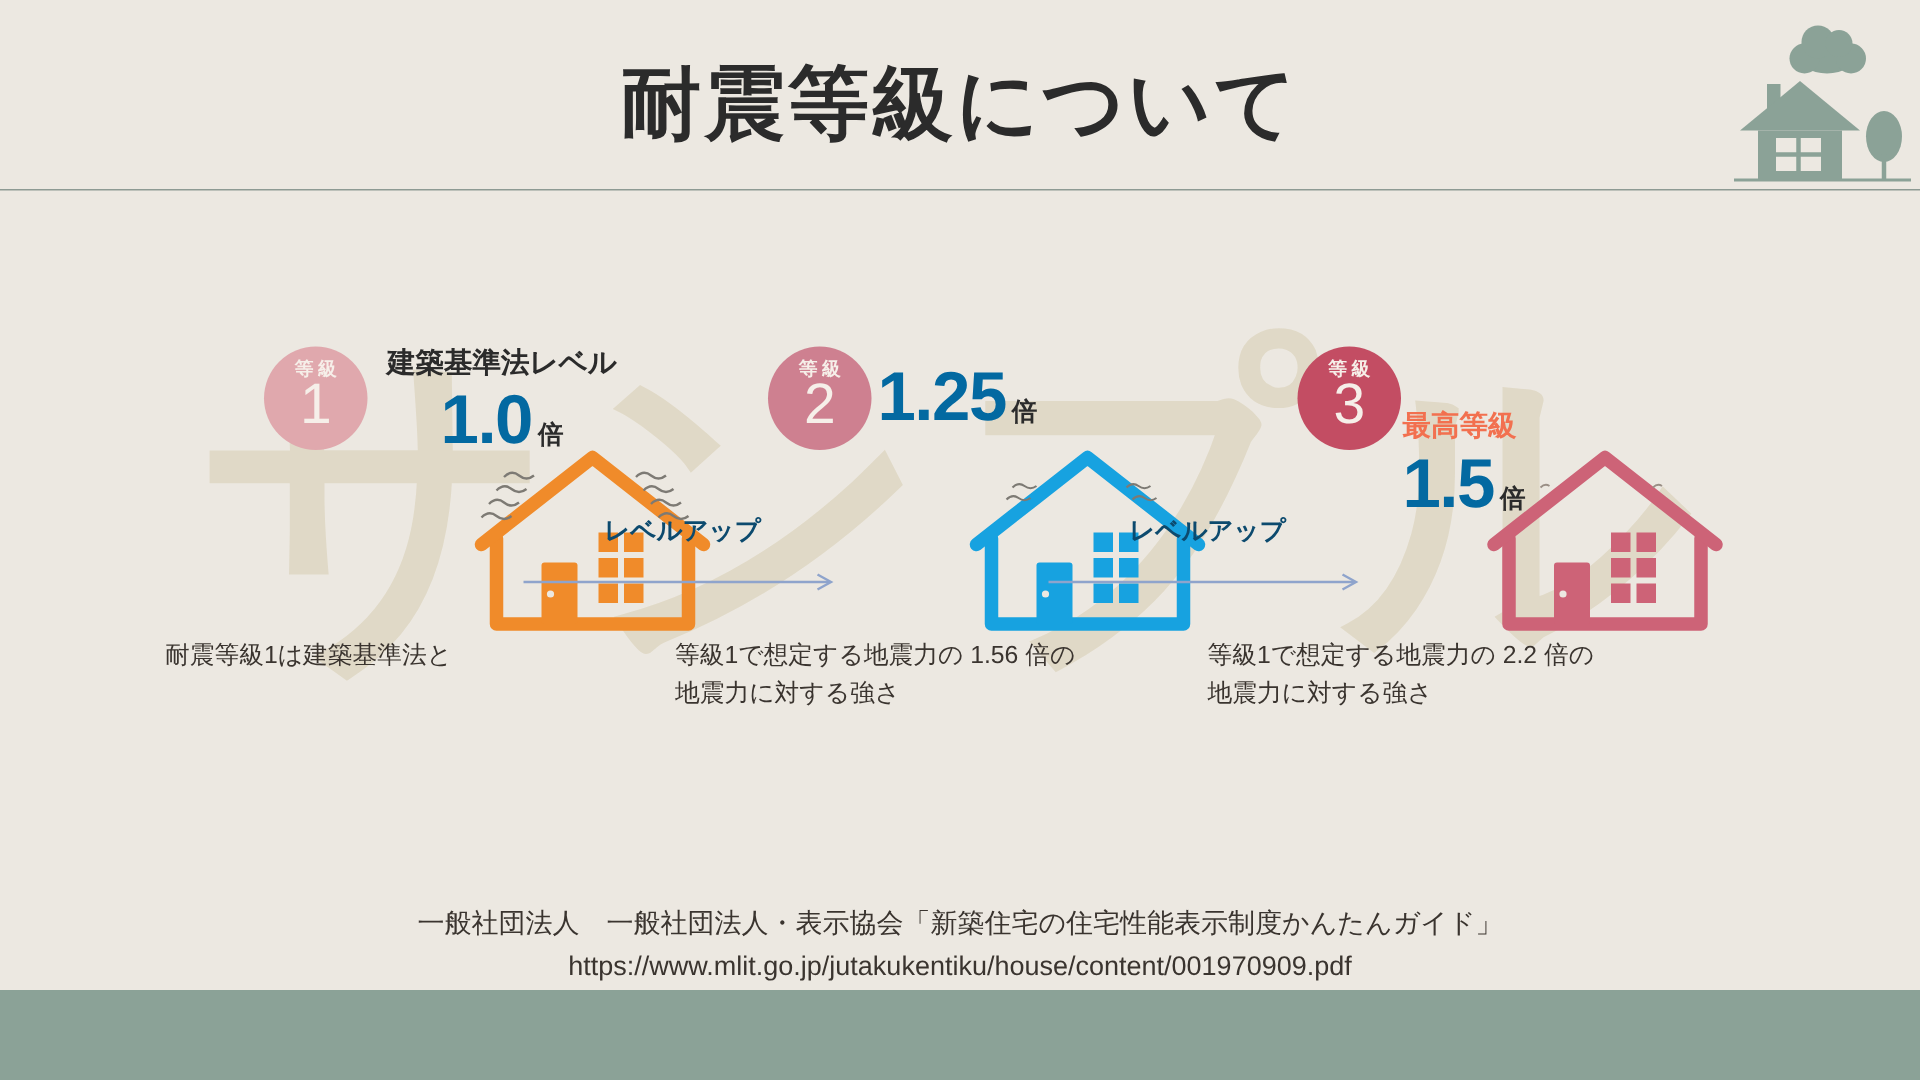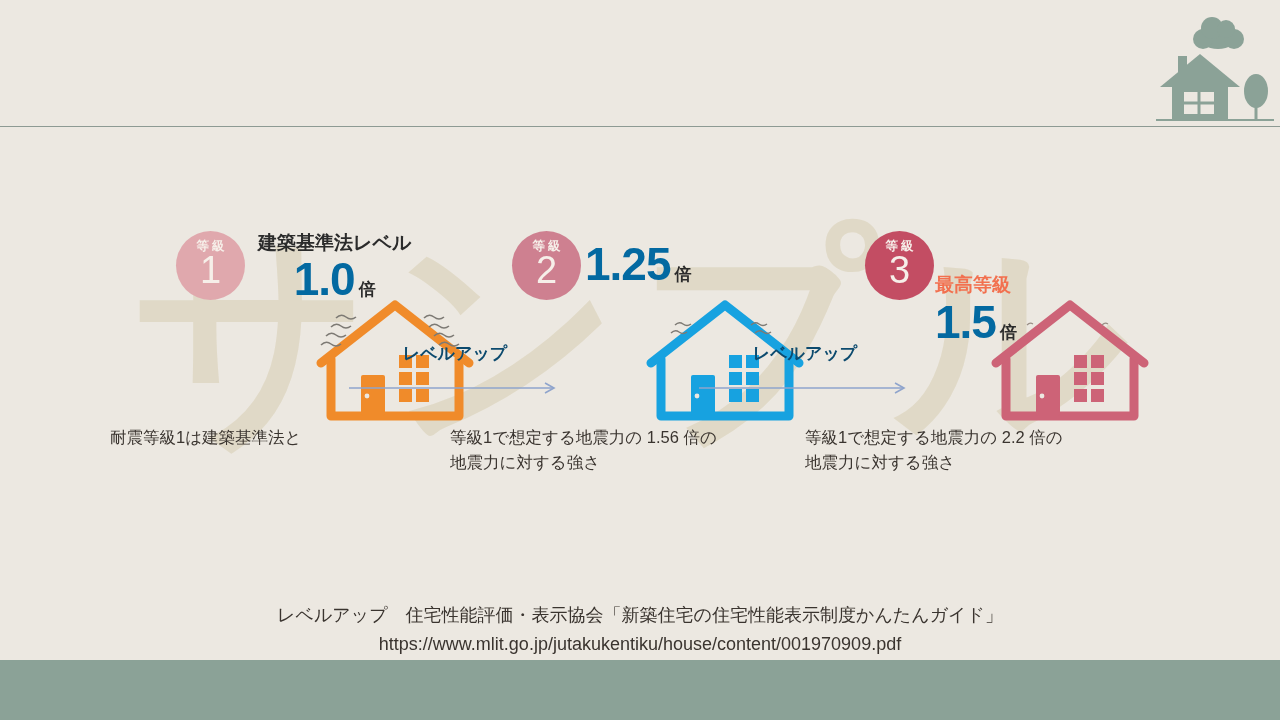--- a/index.html
+++ b/index.html
@@ -214,20 +214,21 @@
     background: #8ba297;
     z-index: 3;
   }
 </style>
 </head>
 <body>
 
 <div id="watermark">サンプル</div>
 
 <div id="header">
+  <div id="page-title">耐震等級について</div>
   <svg id="header-art" viewBox="0 0 118 116">
     <g fill="#8ba297">
 
       <ellipse cx="62" cy="28" rx="20" ry="13"></ellipse>
       <circle cx="47" cy="31" r="10"></circle>
       <circle cx="78" cy="31" r="10"></circle>
       <circle cx="56" cy="20" r="11"></circle>
       <circle cx="70" cy="21" r="9"></circle>
 
       <rect x="22" y="48" width="9" height="22"></rect>
@@ -387,17 +388,17 @@
   <div class="levelup a2">
     <div class="levelup-label">レベルアップ</div>
     <svg class="levelup-arrow" width="220" height="14" viewBox="0 0 220 14">
       <line x1="4" y1="7" x2="208" y2="7" stroke="#8fa4cc" stroke-width="1.6"></line>
       <polyline points="200,2 209,7 200,12" fill="none" stroke="#8fa4cc" stroke-width="1.6"></polyline>
     </svg>
   </div>
 </div>
 
 <div id="source">
-  <div class="source-line">レベルアップ　住宅性能評価・表示協会「新築住宅の住宅性能表示制度かんたんガイド」</div>
+  <div class="source-line">一般社団法人　一般社団法人・表示協会「新築住宅の住宅性能表示制度かんたんガイド」</div>
   <div class="source-line">https://www.mlit.go.jp/jutakukentiku/house/content/001970909.pdf</div>
 </div>
 
 <div id="bottom-bar"></div>
 
 </body></html>

